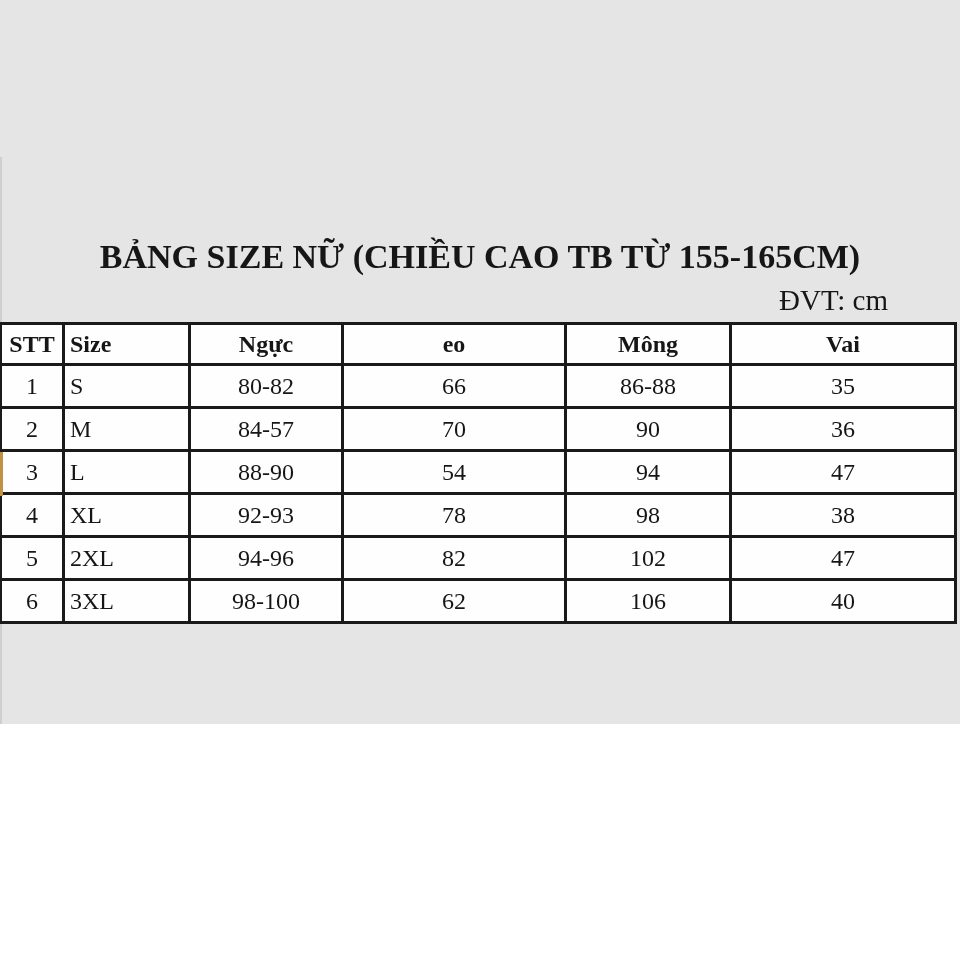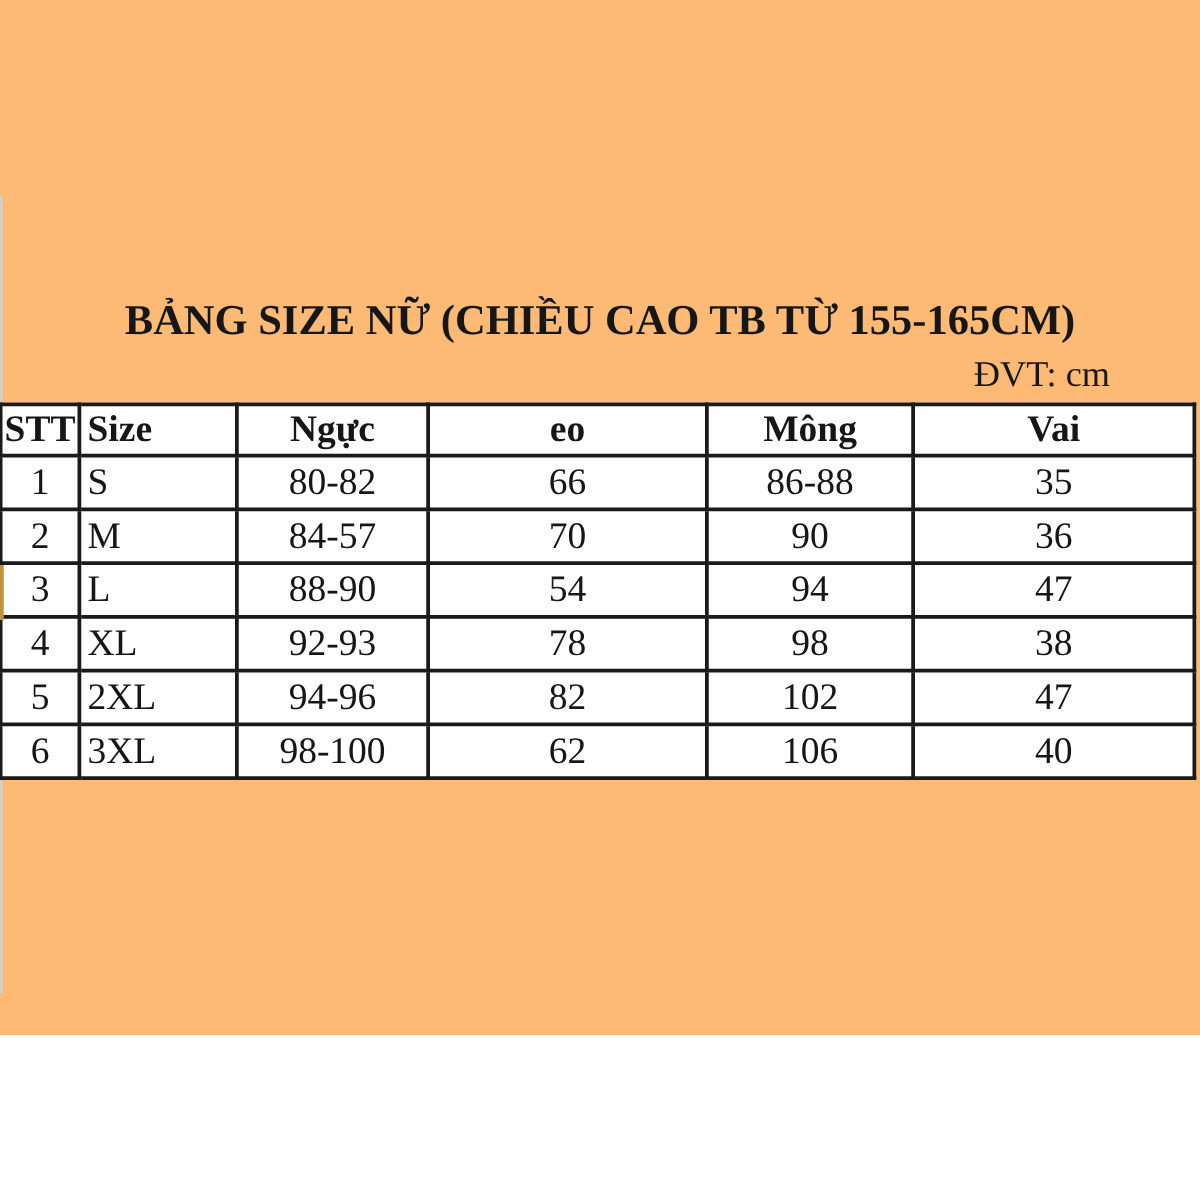--- a/index.html
+++ b/index.html
@@ -3,22 +3,22 @@
 <meta charset="utf-8">
 <style>
   html, body {
     margin: 0;
     padding: 0;
     background: #ffffff;
   }
   #stage {
     position: relative;
     width: 960px;
-    height: 828px;
-    background: #fdba74;
+    height: 724px;
+    background: #e5e5e5;
     overflow: hidden;
     font-family: "Liberation Serif", "DejaVu Serif", serif;
     color: #161616;
   }
   
   .page-edge-line {
     position: absolute;
     left: 0;
     top: 157px;
     width: 2px;
@@ -58,21 +58,21 @@
   table.size-table {
     border-collapse: collapse;
     table-layout: fixed;
     width: 955px;
     height: 301px;
     background: #fefefe;
   }
   table.size-table th,
   table.size-table td {
     border: 3px solid #1a1a1a;
-    font-size: 30px;
+    font-size: 24px;
     padding: 0;
     vertical-align: middle;
     text-align: center;
     overflow: hidden;
     white-space: nowrap;
   }
   table.size-table th { font-weight: bold; }
   table.size-table tr { height: 43px; }
   table.size-table tr.header-row { height: 41px; }
   

